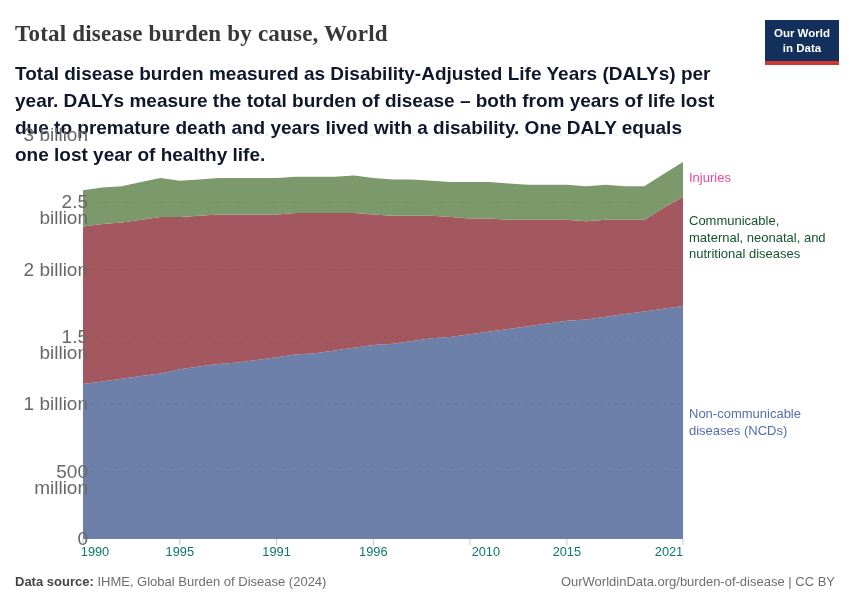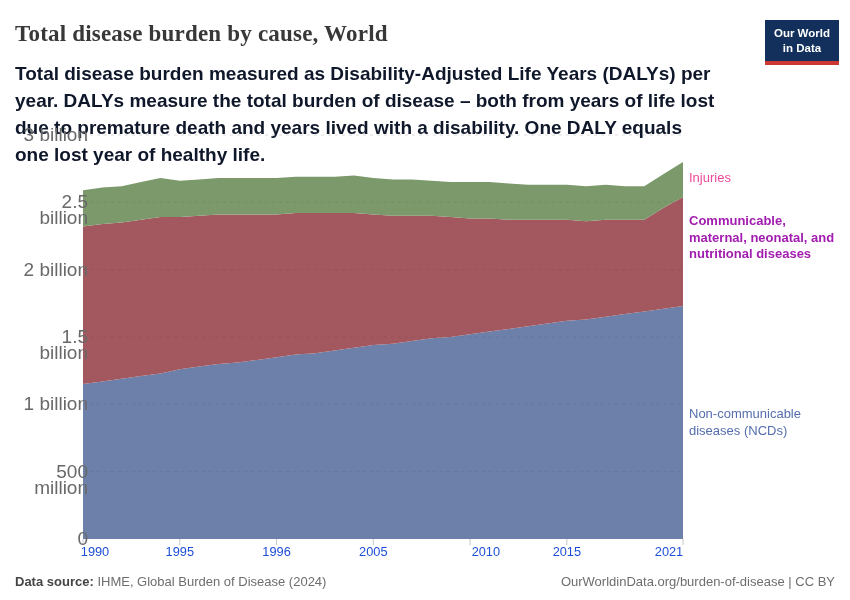--- a/index.html
+++ b/index.html
@@ -24,21 +24,21 @@
     position:absolute;left:15px;top:53px;width:702px;margin:0;
     font-size:19px;line-height:1.43;color:#0f172a;font-weight:bold;
   }
   #plot-svg{position:absolute;left:0;top:0;}
   .ytick{
     position:absolute;left:12px;width:76px;text-align:right;
     font-size:19px;color:#696969;line-height:16px;
   }
   .xtick{
     position:absolute;top:537px;width:60px;text-align:center;
-    font-size:12.8px;color:#1d4ed8;
+    font-size:12.8px;color:#0f766e;
   }
   .legend-label{
     position:absolute;left:689px;width:148px;
     font-size:13px;line-height:16.5px;
   }
   #lbl-injuries{top:163px;}
   #lbl-cmnn{top:206px;}
   #lbl-ncd{top:399px;}
   .footer{
     position:absolute;left:15px;right:15px;top:567px;
@@ -81,33 +81,33 @@
         <line x1="83" x2="83" y1="532" y2="538" stroke="#c8c8c8"></line>
         <line x1="179.7741935483871" x2="179.7741935483871" y1="532" y2="538" stroke="#c8c8c8"></line>
         <line x1="276.5483870967742" x2="276.5483870967742" y1="532" y2="538" stroke="#c8c8c8"></line>
         <line x1="373.3225806451613" x2="373.3225806451613" y1="532" y2="538" stroke="#c8c8c8"></line>
         <line x1="470.0967741935484" x2="470.0967741935484" y1="532" y2="538" stroke="#c8c8c8"></line>
         <line x1="566.8709677419355" x2="566.8709677419355" y1="532" y2="538" stroke="#c8c8c8"></line>
         <line x1="683" x2="683" y1="532" y2="538" stroke="#c8c8c8"></line>
       </svg>
 
     <div class="legend-label" id="lbl-injuries" style="color: #ec4899;">Injuries</div>
-    <div class="legend-label" id="lbl-cmnn" style="color: #a21caf; font-weight: bold;">Communicable, maternal, neonatal, and nutritional diseases</div>
+    <div class="legend-label" id="lbl-cmnn" style="color: #14532d;">Communicable, maternal, neonatal, and nutritional diseases</div>
     <div class="legend-label" id="lbl-ncd" style="color: rgb(84, 110, 173);">Non-communicable diseases (NCDs)</div>
   <div class="ytick" style="top: 524px;">0</div>
       <div class="ytick" style="top: 456.667px;">500 million</div>
       <div class="ytick" style="top: 389.333px;">1 billion</div>
       <div class="ytick" style="top: 322px;">1.5 billion</div>
       <div class="ytick" style="top: 254.667px;">2 billion</div>
       <div class="ytick" style="top: 187.333px;">2.5 billion</div>
       <div class="ytick" style="top: 120px;">3 billion</div>
       <div class="xtick" style="left: 65px;">1990</div>
       <div class="xtick" style="left: 149.774px;">1995</div>
-      <div class="xtick" style="left: 246.548px;">1996</div>
-      <div class="xtick" style="left: 343.323px;">2005</div>
+      <div class="xtick" style="left: 246.548px;">1991</div>
+      <div class="xtick" style="left: 343.323px;">1996</div>
       <div class="xtick" style="left: 440.097px; text-align: right;">2010</div>
       <div class="xtick" style="left: 536.871px;">2015</div>
       <div class="xtick" style="left: 639px;">2021</div>
     </div>
 
   <div class="footer">
     <div>
       <span class="ds-label">Data source:</span>
       <span>IHME, Global Burden of Disease (2024)</span>
     </div>

